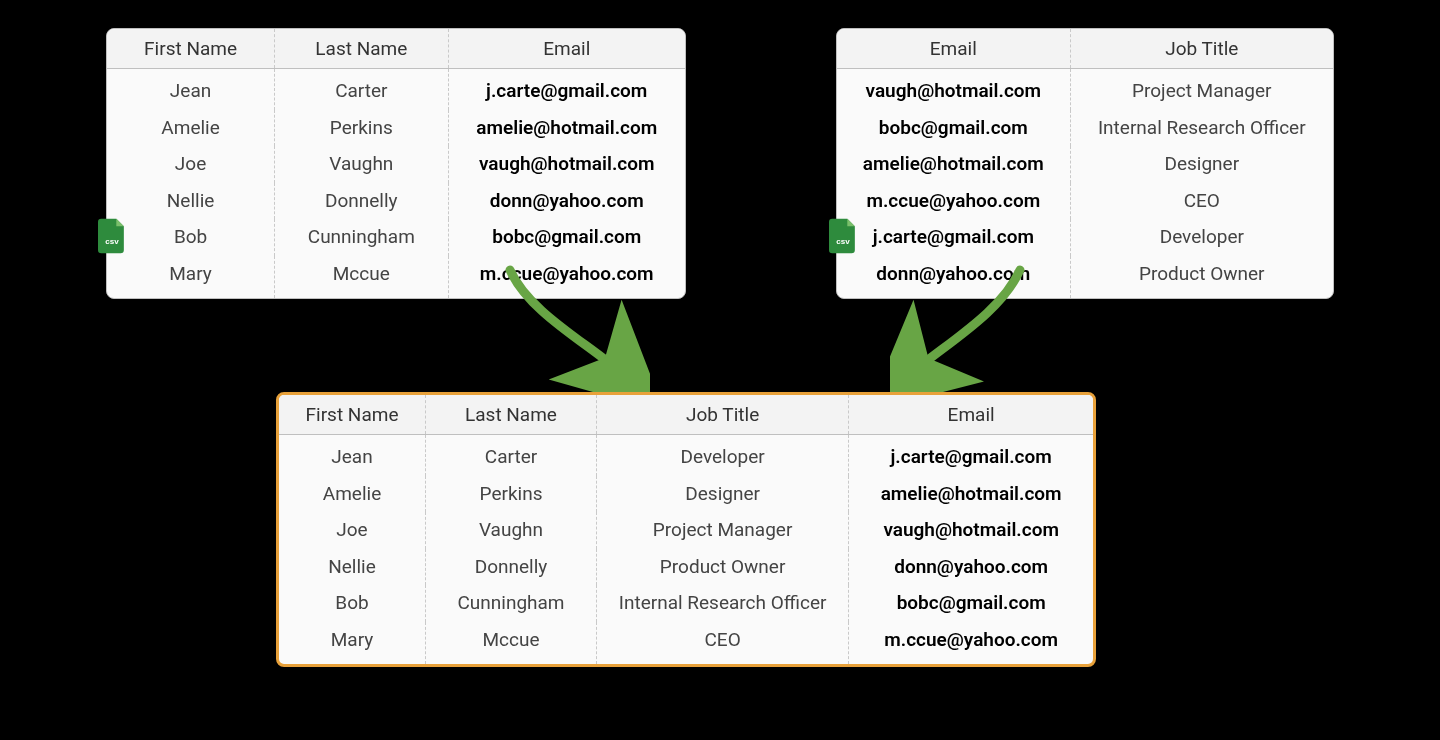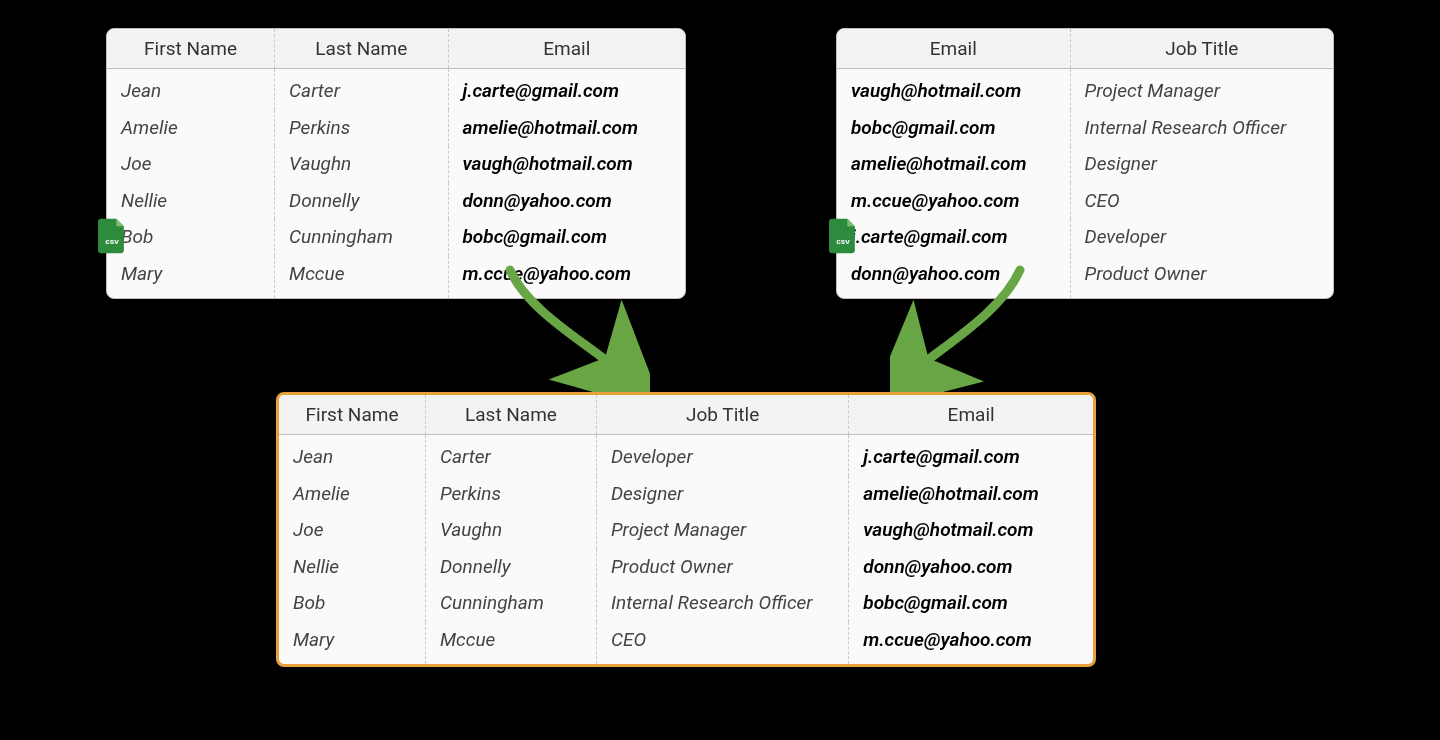--- a/index.html
+++ b/index.html
@@ -30,24 +30,23 @@
   thead th {
     font-weight: 400;
     padding: 8px 14px 8px;
     text-align: center;
     color: #333;
     background: #f3f3f3;
     border-bottom: 1px solid #bfbfbf;
   }
   tbody td {
     padding: 4px 14px;
-    text-align: left;
+    text-align: center;
     color: #444;
     line-height: 1.5;
-    font-style: italic;
   }
   tbody td.email {
     color: #000000;
     font-weight: 600;
   }
   
   th + th, td + td {
     border-left: 1px dashed #c9c9c9;
   }
   tbody tr:last-child td { padding-bottom: 10px; }

